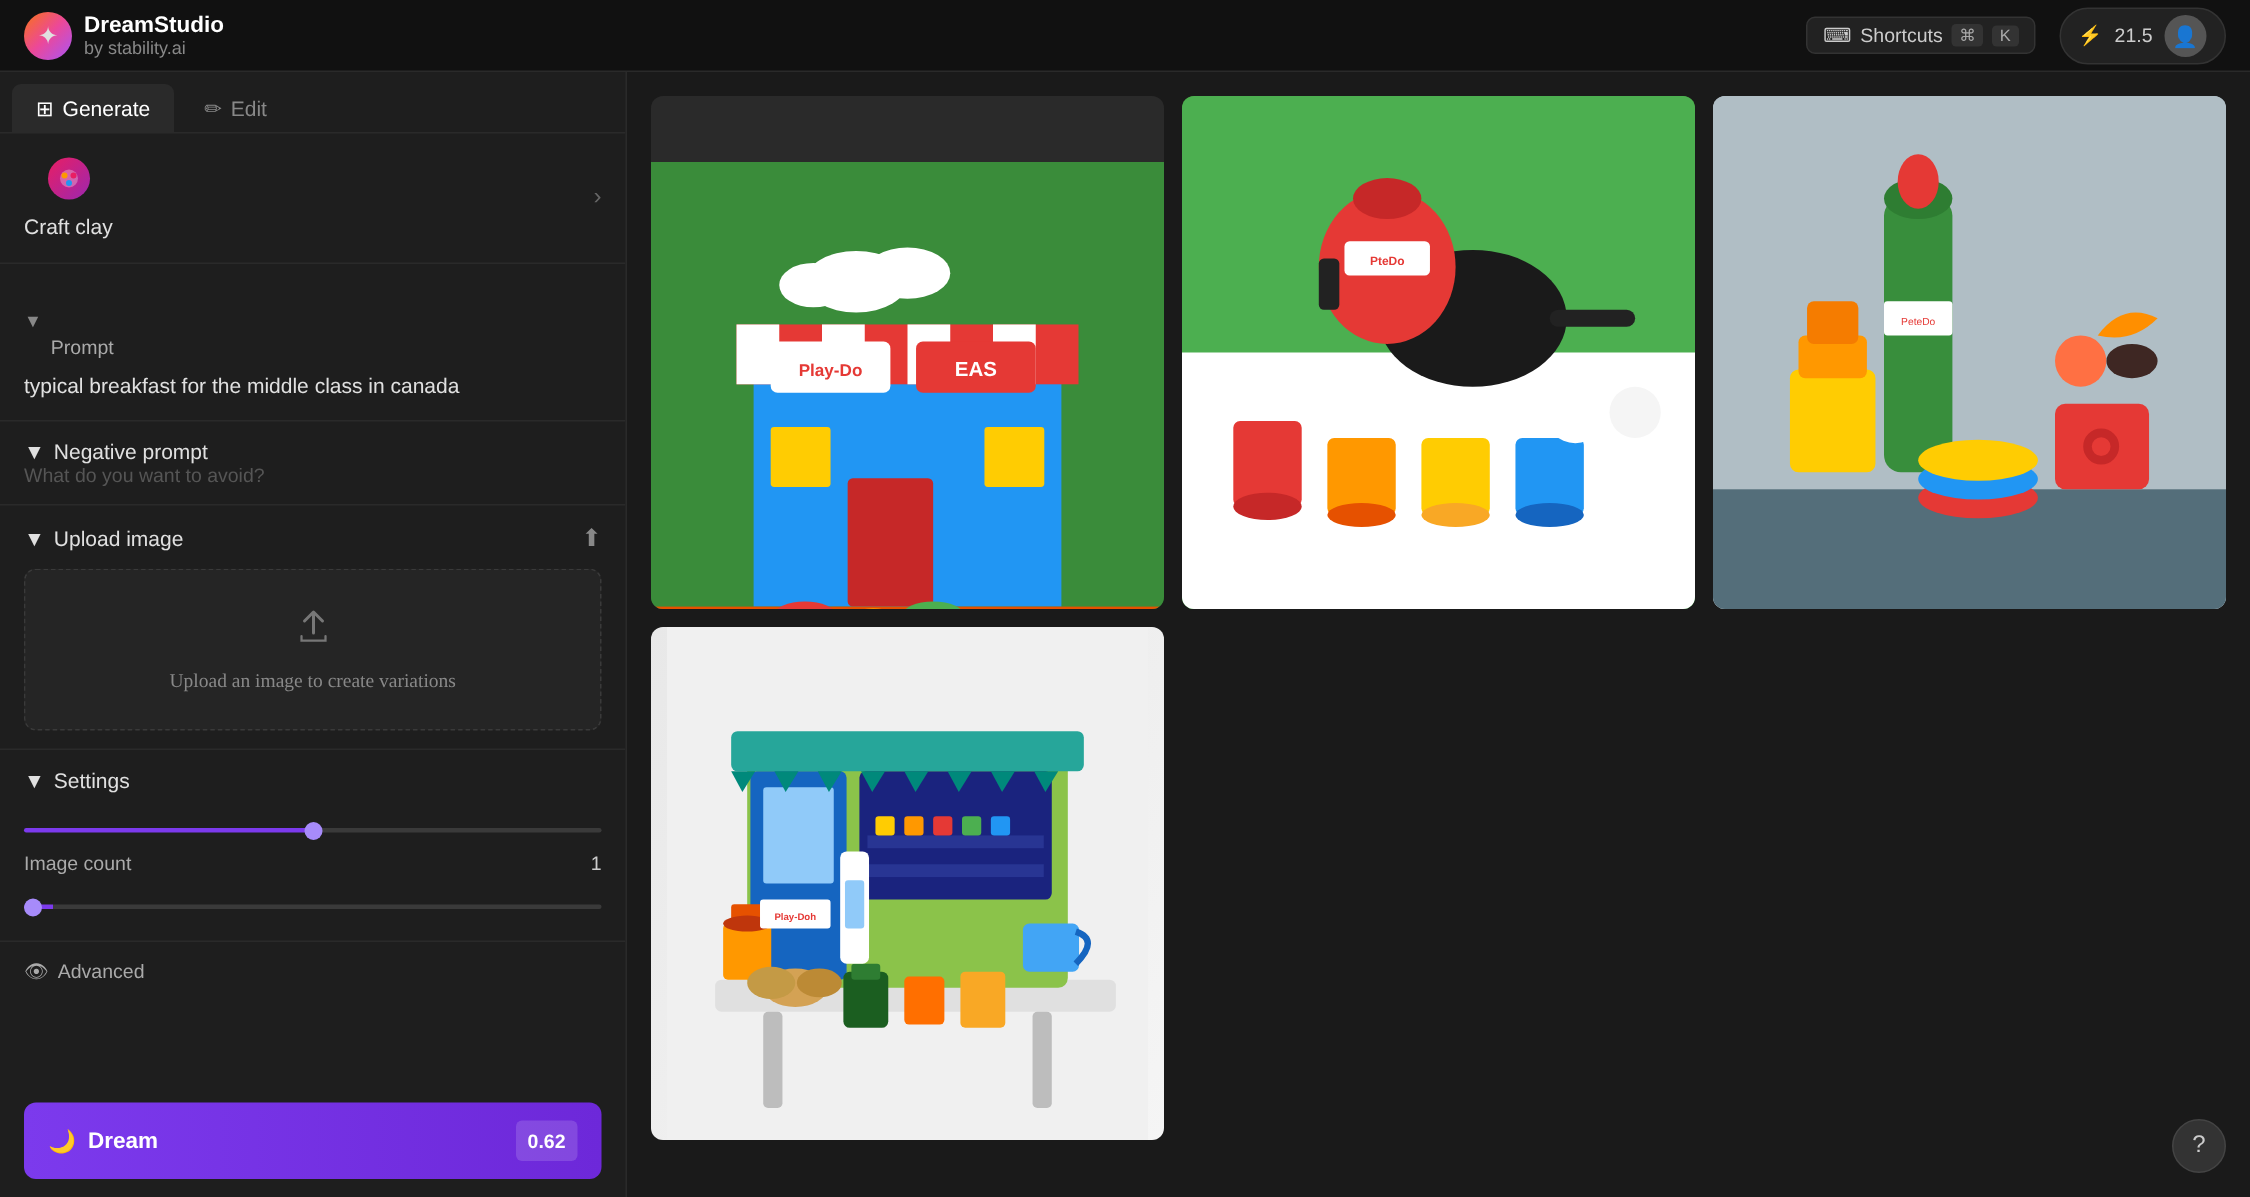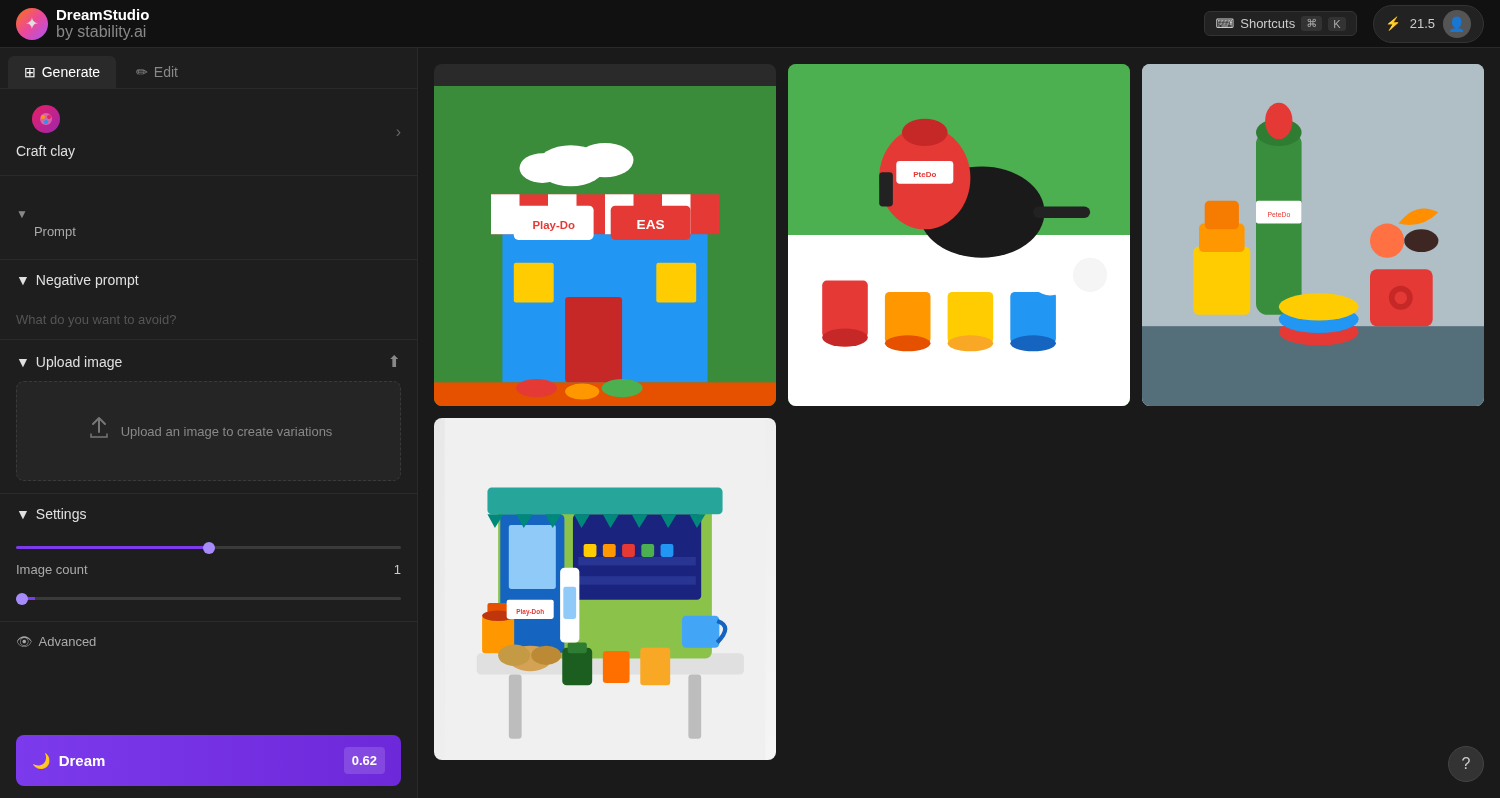--- a/index.html
+++ b/index.html
@@ -38,21 +38,21 @@
       display: flex;
       align-items: center;
       justify-content: center;
     }
     .app-name {
       font-size: 15px;
       font-weight: 600;
       color: #fff;
     }
     .app-sub {
-      font-size: 16px;
+      font-size: 12px;
       color: #888;
     }
     .topbar-right {
       display: flex;
       align-items: center;
       gap: 16px;
     }
     .shortcuts-btn {
       background: #222;
       border: 1px solid #333;
@@ -190,21 +190,21 @@
 
     .negative-prompt-header {
       display: flex;
       align-items: center;
       gap: 6px;
       cursor: pointer;
     }
     .negative-prompt-placeholder {
       color: #555;
       font-size: 13px;
-      margin-top: 24px;
+      margin-top: 0;
     }
 
     .upload-section {
       padding: 12px 16px;
       border-bottom: 1px solid #2a2a2a;
     }
     .upload-header {
       display: flex;
       align-items: center;
       justify-content: space-between;
@@ -214,27 +214,28 @@
       display: flex;
       align-items: center;
       gap: 6px;
       cursor: pointer;
     }
     .upload-box {
       border: 1px dashed #3a3a3a;
       border-radius: 8px;
       padding: 24px;
       display: flex;
-      flex-direction: row;
+      flex-direction: column;
       align-items: center;
       justify-content: center;
       gap: 8px;
       cursor: pointer;
       background: #252525;
       min-height: 100px;
+      font-family: Liberation Serif, serif;
     }
     .upload-icon {
       font-size: 22px;
       color: #777;
     }
     .upload-text {
       font-size: 13px;
       color: #888;
       text-align: center;
     }
@@ -379,21 +380,21 @@
       display: grid;
       grid-template-columns: repeat(3, 1fr);
       gap: 12px;
     }
     .image-card {
       border-radius: 8px;
       overflow: hidden;
       background: #2a2a2a;
       aspect-ratio: 1;
       display: flex;
-      align-items: center;
+      align-items: flex-start;
       justify-content: center;
       cursor: pointer;
     }
     .image-card.large-bottom {
       grid-column: 1;
       grid-row: 2;
     }
 
     
     .img1 {
@@ -502,20 +503,21 @@
         </div>
         <span class="chevron-right">›</span>
       </div>
     </div>
 
     <div class="sidebar-section">
       <div class="prompt-header">
         <span class="chevron">▼</span>
         <span class="label">Prompt</span>
       </div>
+      <div class="prompt-text">typical breakfast for the middle class in canada</div>
     </div>
 
     <div class="sidebar-section">
       <div class="negative-prompt-header">
         <span class="chevron">▼</span>
         <span class="label">Negative prompt</span>
       </div>
       <div class="negative-prompt-placeholder">What do you want to avoid?</div>
     </div>
 

